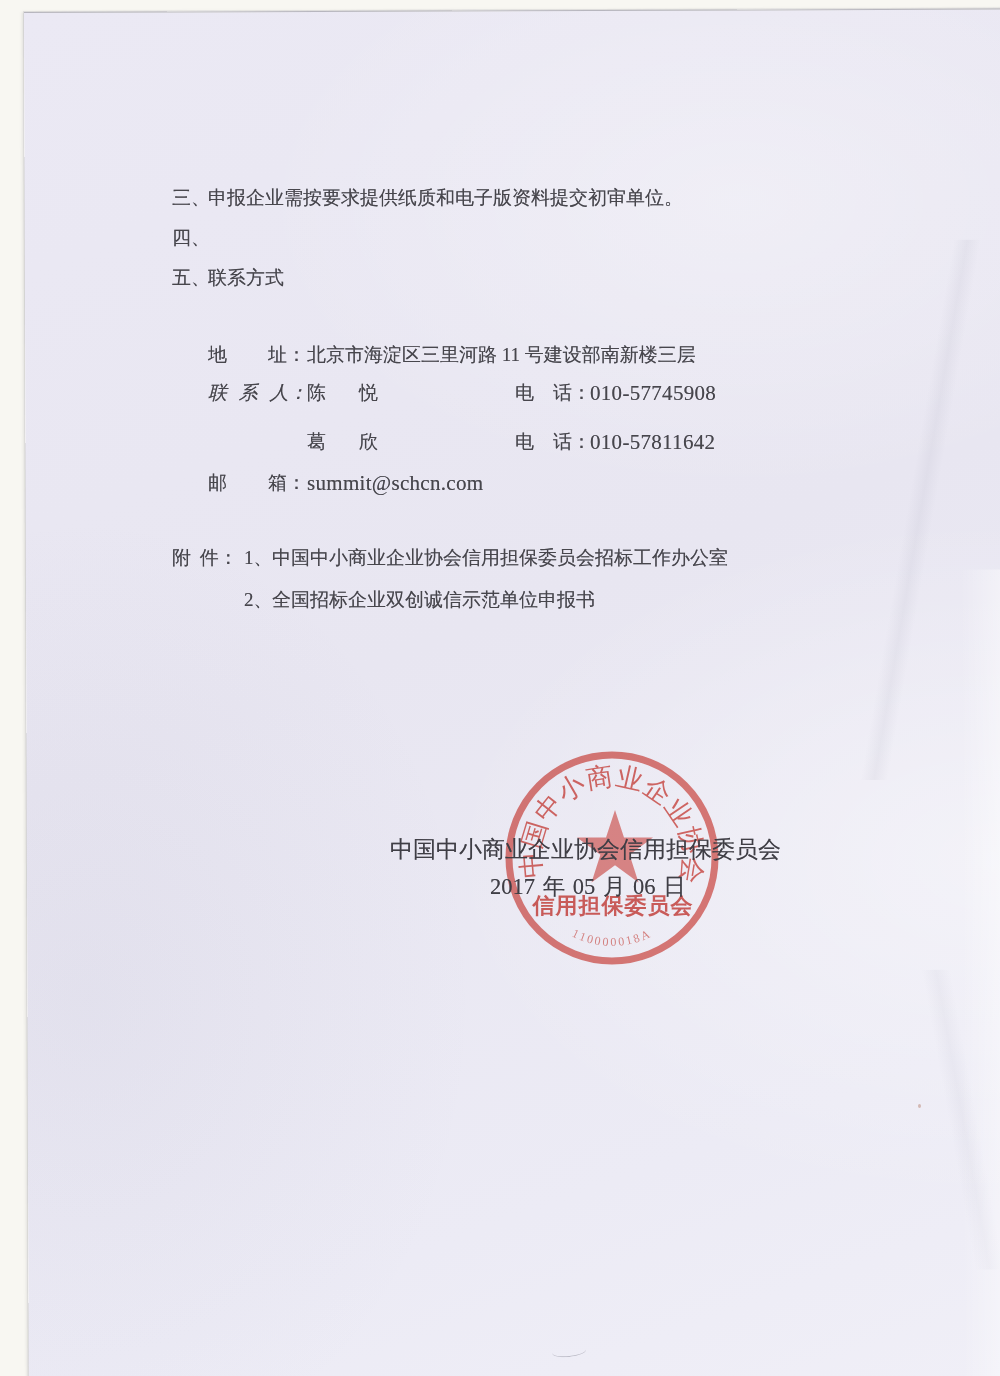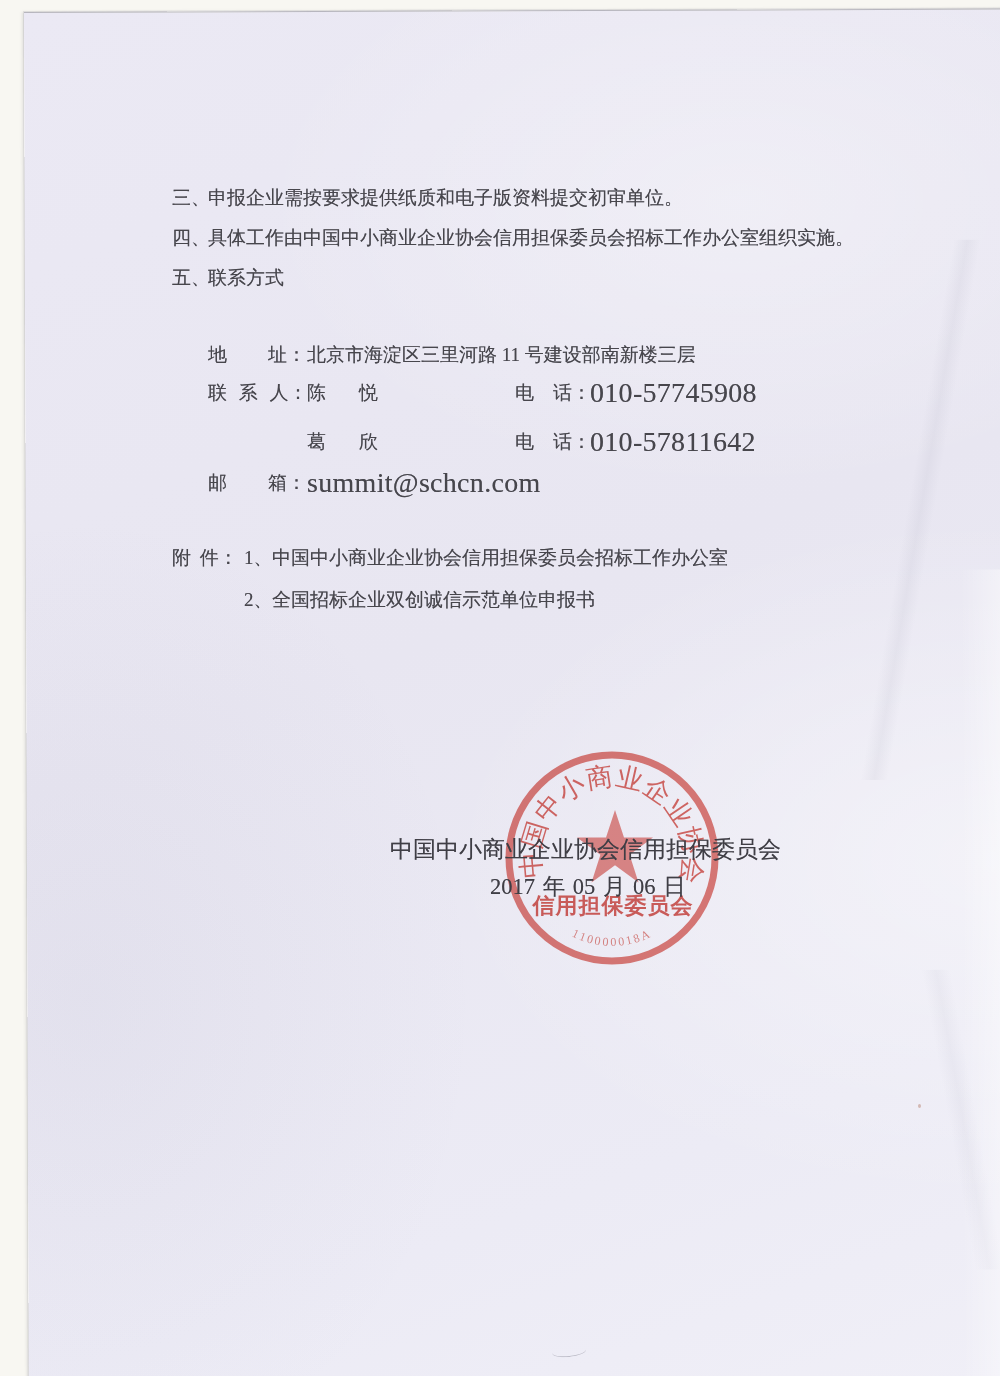--- a/index.html
+++ b/index.html
@@ -26,22 +26,22 @@
        background:linear-gradient(80deg, transparent 40%, rgba(150,150,170,.08) 50%, transparent 60%); }
   .edge-light { position:absolute; right:0; top:560px; width:70px; height:816px;
        background:linear-gradient(to left, rgba(255,255,255,.55), transparent 80%); }
 
   
   .line { position:absolute; left:0; top:0; width:1000px; height:26px;
           color:#47464c; font-size:19px; line-height:24px;
           text-shadow:0 0 .5px rgba(60,60,72,.55); }
   .line span { white-space:pre; }
   .abs { position:absolute; top:0; }
-  .num { font-size:28px; letter-spacing:.3px; }
-  .wsp { word-spacing:7px; }
+  .num { font-size:21px; letter-spacing:.3px; }
+  .wsp { word-spacing:7px;font-style:italic; }
   .wsa { word-spacing:4px; }
 
   .sig { position:absolute; color:#3f3e45; text-shadow:0 0 .5px rgba(55,55,66,.5); white-space:pre; }
   .sig.org  { left:390px; top:834px; font-size:23px; }
   .sig.date { left:490px; top:871px; font-size:22.5px; word-spacing:2px; }
 
   
   .stamp { position:absolute; left:472px; top:718px; width:286px; height:286px;
            mix-blend-mode:multiply; opacity:.86; filter:blur(.3px); }
   .stamp text { font-family:"Liberation Serif","DejaVu Serif",serif; }
@@ -61,21 +61,20 @@
     <div class="crease c2"></div>
     <div class="edge-light"></div>
   </div>
 
   <div class="line" style="top:186px">
     <span class="abs" style="left:172px">三、</span>
     <span class="abs" style="left:208px">申报企业需按要求提供纸质和电子版资料提交初审单位。</span>
   </div>
   <div class="line" style="top:226px">
     <span class="abs" style="left:172px">四、</span>
-    <span class="abs" style="left:208px">具体工作由中国中小商业企业协会信用担保委员会招标工作办公室组织实施。</span>
   </div>
   <div class="line" style="top:266px">
     <span class="abs" style="left:172px">五、</span>
     <span class="abs" style="left:208px">联系方式</span>
   </div>
 
 
   <div class="line" style="top:343px">
     <span class="abs" style="left:208px">地</span>
     <span class="abs" style="left:268px">址：</span>

